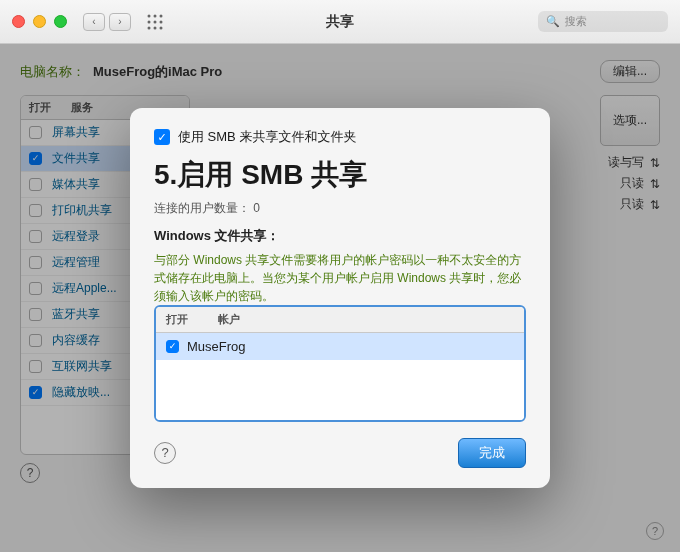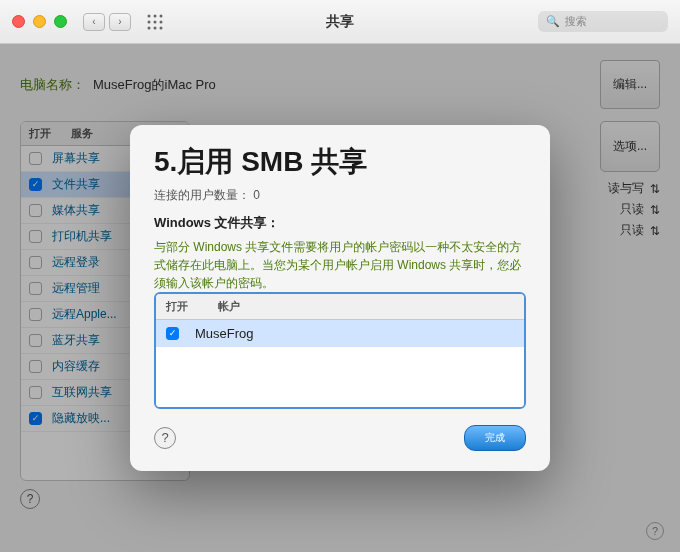--- a/index.html
+++ b/index.html
@@ -97,28 +97,28 @@
 
     .computer-name-row {
       display: flex;
       align-items: center;
       gap: 8px;
       margin-bottom: 12px;
       font-size: 13px;
       color: #333;
     }
     .computer-name-row .label { color: #4d7c0f; }
-    .computer-name-row .value { font-weight: 400; color: #333; }
+    .computer-name-row .value { font-weight: 700; color: #333; }
 
     .edit-btn {
       margin-left: auto;
-      padding: 15px 12px;
+      padding: 2px 12px;
       background: linear-gradient(to bottom, #f9f9f9, #e8e8e8);
       border: 1px solid #b8b8b8;
-      border-radius: 4px;
+      border-radius: 9px;
       font-size: 12px;
       color: #333;
       cursor: pointer;
       text-align: right;
     }
 
     
     .services-area {
       display: flex;
       gap: 12px;
@@ -319,21 +319,21 @@
       font-weight: 600;
       color: #555;
       gap: 30px;
     }
     .account-table-row {
       display: flex;
       align-items: center;
       padding: 6px 10px;
       font-size: 13px;
       color: #222;
-      gap: 16px;
+      gap: 8px;
       background: #d0e4ff;
     }
     .account-table-empty {
       height: 60px;
       background: white;
     }
 
     .modal-footer {
       display: flex;
       align-items: center;
@@ -350,22 +350,22 @@
       justify-content: center;
       font-size: 13px;
       color: #555;
       cursor: pointer;
       background: #f0f0f0;
     }
     .modal-done-btn {
       padding: 5px 20px;
       background: linear-gradient(to bottom, #6eb9ff, #1a7fd4);
       border: 1px solid #1567b5;
-      border-radius: 11px;
-      font-size: 10px;
+      border-radius: 6px;
+      font-size: 13px;
       color: white;
       font-weight: 500;
       cursor: pointer;
       text-align: center;
     }
 
     .question-mark {
       font-size: 11px;
       position: absolute;
       bottom: 12px;
@@ -496,20 +496,24 @@
 
   <div class="bottom-bar">
     <div class="help-btn">?</div>
   </div>
 
   <div class="question-mark">?</div>
 
   <div class="modal-overlay">
     <div class="modal">
 
+      <div class="modal-checkbox-row">
+        <div class="modal-checkbox"></div>
+        <span class="modal-checkbox-label">使用 SMB 来共享文件和文件夹</span>
+      </div>
 
       <div class="modal-title-large">5.启用 SMB 共享</div>
 
       <div class="modal-connected-count">
         <span>连接的用户数量：</span>
         <span>0</span>
       </div>
 
       <div class="modal-section-title">Windows 文件共享：</div>
 

